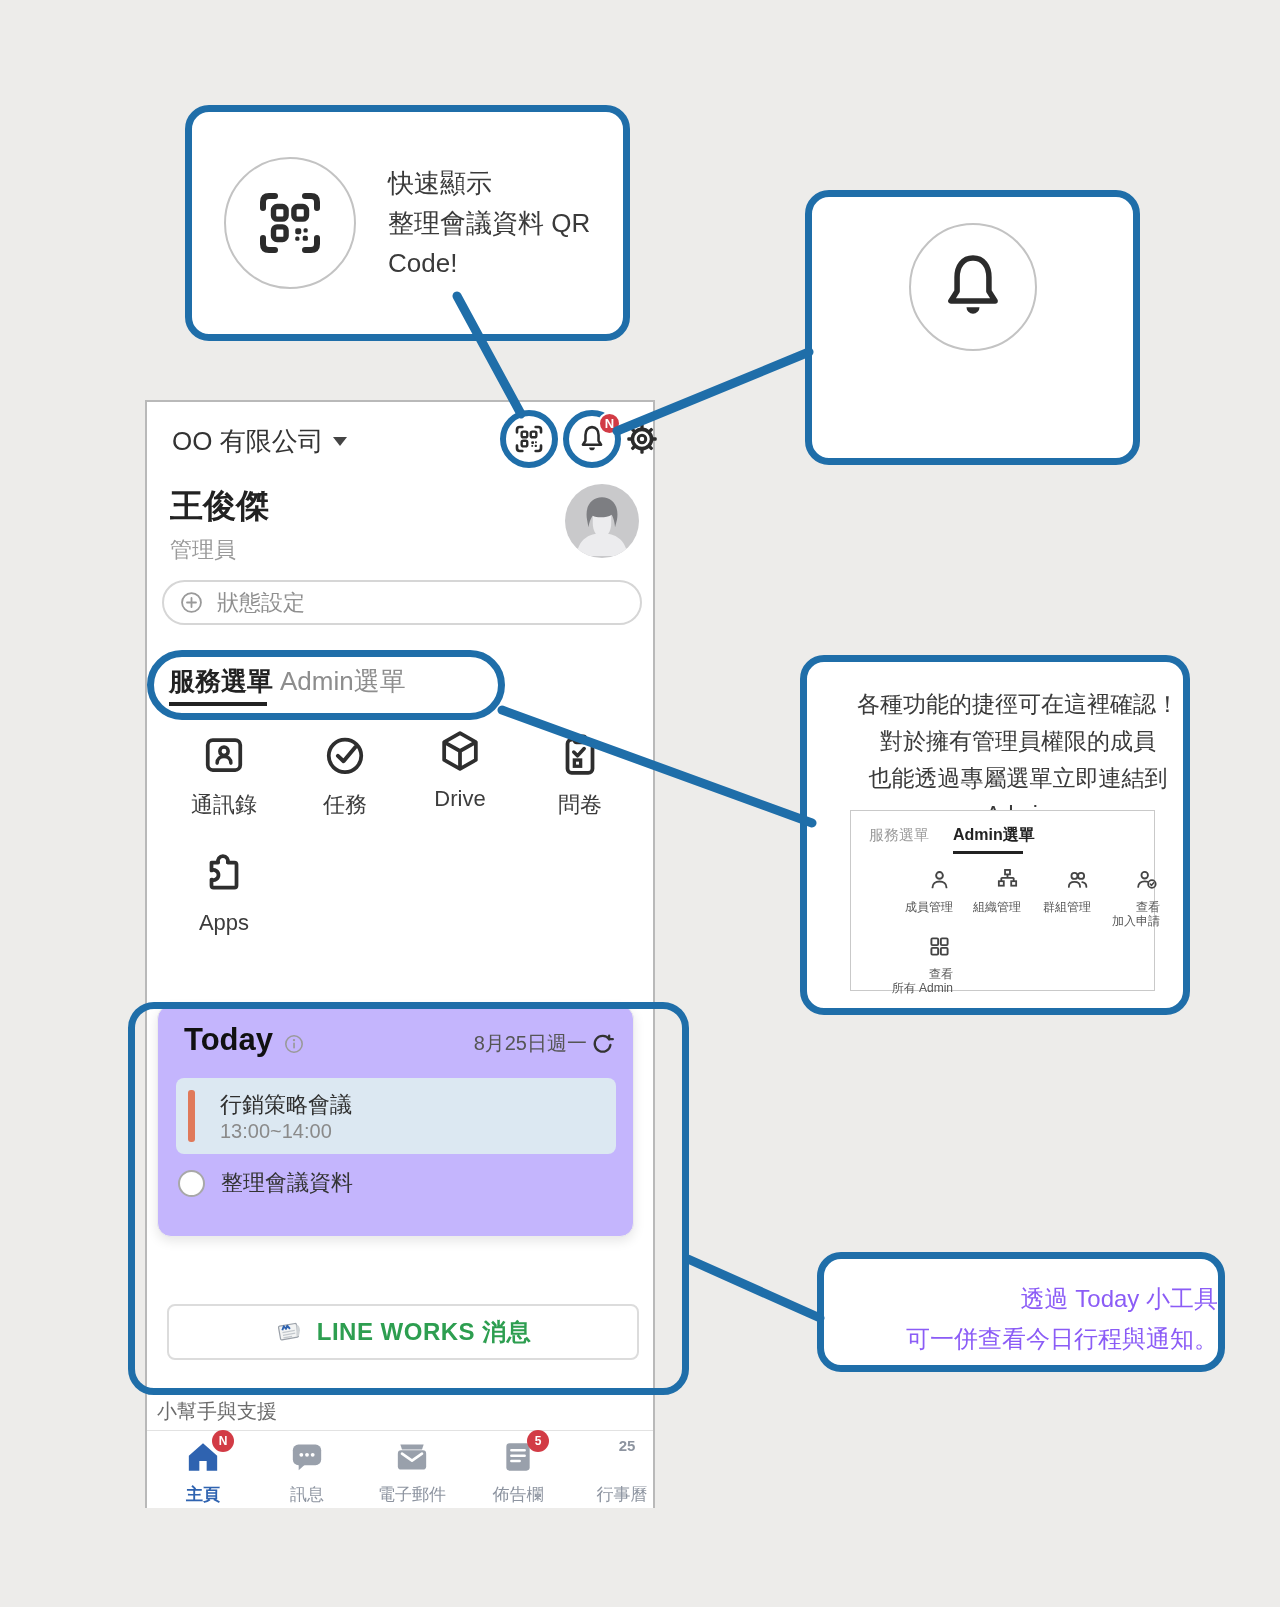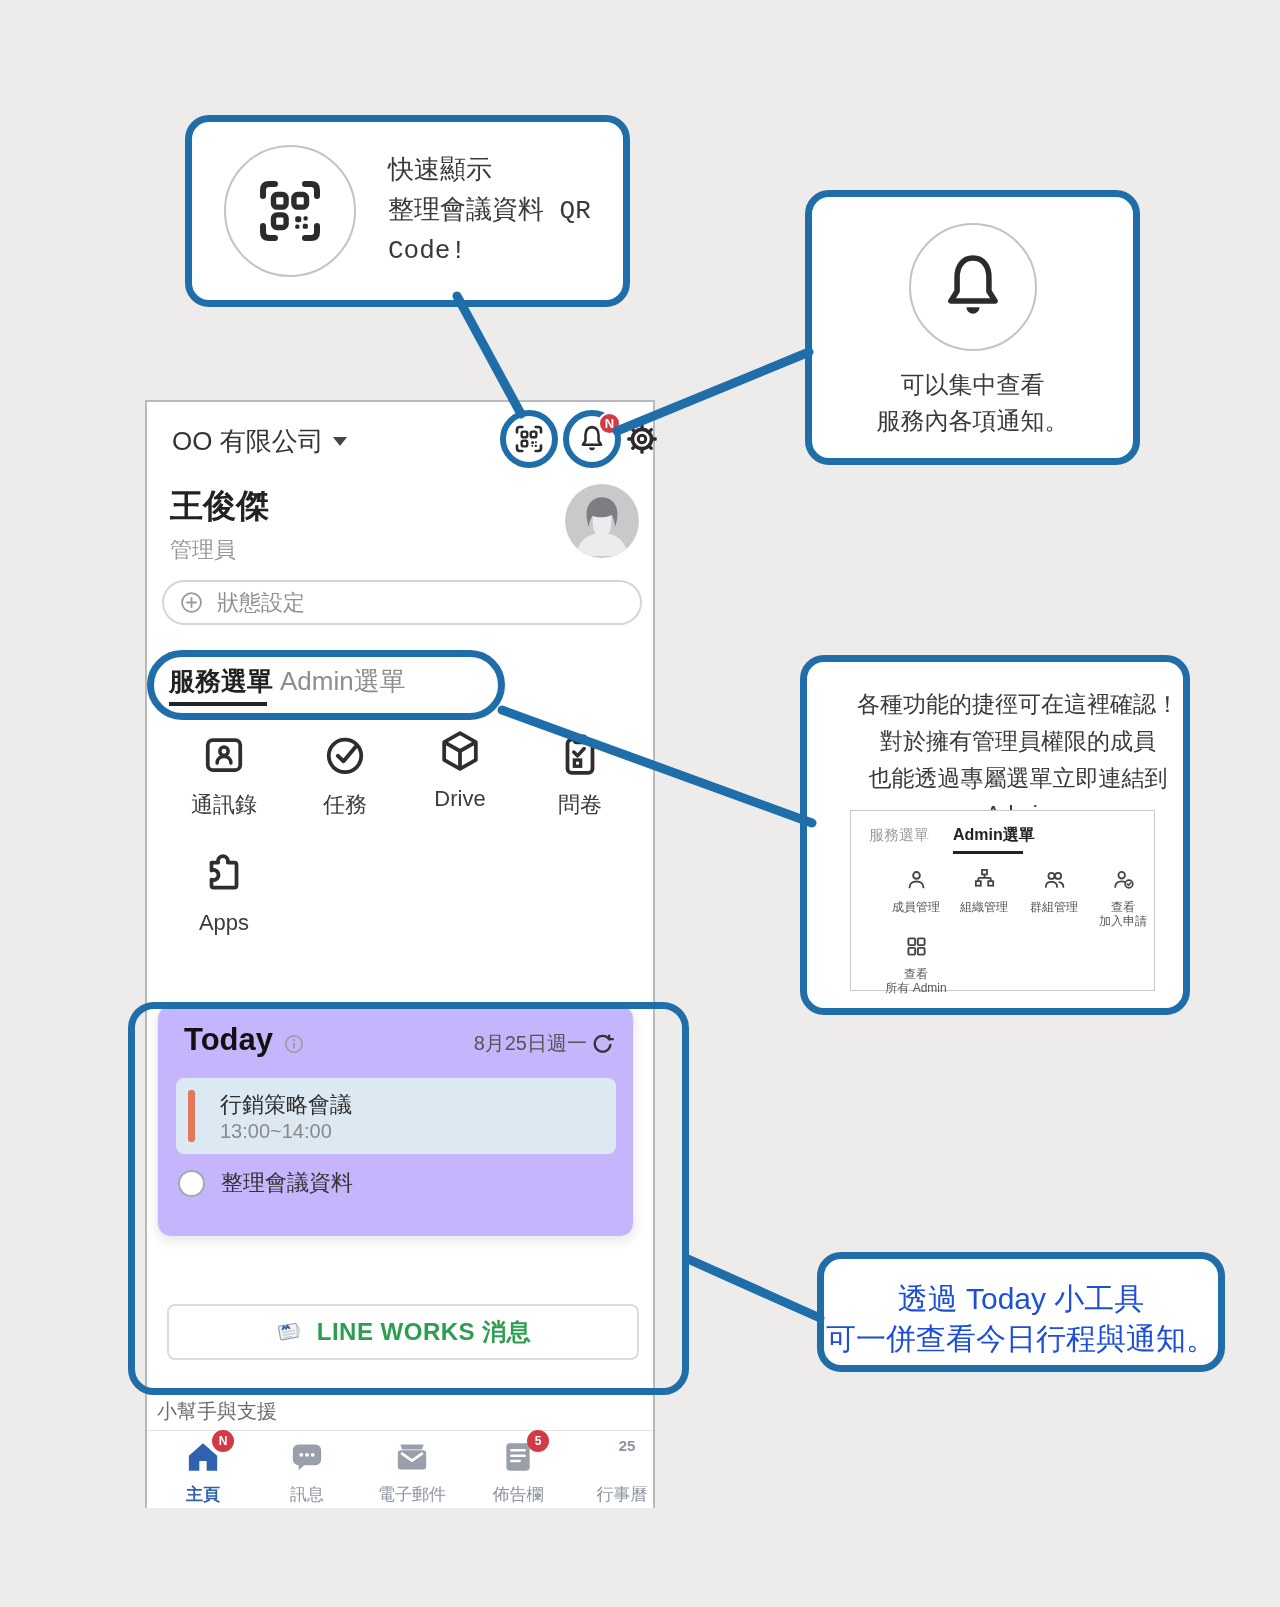--- a/index.html
+++ b/index.html
@@ -2,38 +2,38 @@
 <html><head>
 <meta charset="utf-8">
 <style>
   html,body{margin:0;padding:0;background:#edecea;}
   *{box-sizing:border-box;}
   body{font-family:"Liberation Sans",sans-serif;color:#2e2e2e;}
   .canvas{position:relative;width:1280px;height:1607px;background:#edecea;overflow:hidden;}
 
   
   .callout{position:absolute;background:#fff;border:7px solid #1f6ea9;border-radius:24px;}
-  .callout-qr{left:185px;top:115px;width:445px;height:192px;display:flex;align-items:center;font-family:Liberation Mono, monospace;}
+  .callout-qr{left:185px;top:105px;width:445px;height:236px;display:flex;align-items:center;}
   .icon-circle{border:2px solid #c3c3c3;border-radius:50%;background:#fff;display:flex;align-items:center;justify-content:center;flex:0 0 auto;}
   .callout-qr .icon-circle{width:132px;height:132px;margin-left:32px;}
   .callout-qr .txt{margin-left:32px;font-size:26px;line-height:40px;color:#3a3a3a;}
   .callout-notification{left:805px;top:190px;width:335px;height:275px;display:flex;flex-direction:column;align-items:center;}
   .callout-notification .icon-circle{width:128px;height:128px;margin-top:26px;}
   .callout-notification .txt{margin-top:16px;font-size:24px;line-height:36px;color:#3a3a3a;text-align:center;}
   .callout-admin{left:800px;top:655px;width:390px;height:360px;}
   .callout-admin .txt{margin-top:24px;font-size:23px;line-height:37px;color:#3a3a3a;text-align:center;padding-left:46px;}
   .callout-today-note{left:817px;top:1252px;width:408px;height:120px;}
-  .callout-today-note .txt{margin-top:20px;font-size:30px;line-height:40px;color:#1d4ed8;text-align:center;}
+  .callout-today-note .txt{margin-top:20px;font-size:24px;line-height:40px;color:#8b5cf6;text-align:right;}
 
   
   .mini{position:absolute;left:43px;top:148px;width:305px;height:181px;background:#fff;border:1px solid #c9c9c9;}
   .mini .tab-s{position:absolute;left:18px;top:15px;font-size:15px;color:#9b9b9b;}
   .mini .tab-a{position:absolute;left:102px;top:14px;font-size:16px;font-weight:bold;color:#222;}
   .mini .tab-a-underline{position:absolute;left:102px;top:40px;width:70px;height:3px;background:#222;}
-  .mini-item{position:absolute;width:74px;text-align:center;}
+  .mini-item{position:absolute;width:74px;text-align:right;}
   .mini-item svg{width:27px;height:27px;}
   .mini-item .lbl{font-size:12px;line-height:14px;color:#555;margin-top:3px;}
 
   
   .overlay-svg{position:absolute;left:0;top:0;pointer-events:none;z-index:5;}
   .blue-outline{position:absolute;border:7px solid #1f6ea9;border-radius:30px;z-index:6;pointer-events:none;}
   .tab-pill{left:147px;top:650px;width:358px;height:70px;border-radius:35px;}
   .today-outline{left:128px;top:1002px;width:561px;height:393px;border-radius:26px;}
 
   
@@ -342,24 +342,20 @@
     </div>
   </div>
 
   <div class="callout callout-notification">
     <div class="icon-circle">
       <svg viewBox="0 0 24 24" width="78" height="78">
         <path d="M12 3.1 C8.9 3.1 7.1 5.6 7.1 9 V13.3 L5.2 16.3 H18.8 L16.9 13.3 V9 C16.9 5.6 15.1 3.1 12 3.1 Z" fill="none" stroke="#2b2b2b" stroke-width="1.7" stroke-linejoin="round"></path>
         <path d="M10 18.2 a2 2 0 0 0 4 0 z" fill="#2b2b2b"></path>
       </svg>
     </div>
-    <div class="txt">
-      <div>可以集中查看</div>
-      <div>服務內各項通知。</div>
-    </div>
   </div>
 
   <div class="callout callout-admin">
     <div class="txt">
       <div>各種功能的捷徑可在這裡確認！</div>
       <div>對於擁有管理員權限的成員</div>
       <div>也能透過專屬選單立即連結到Admin</div>
     </div>
     <div class="mini">
       <div class="tab-s">服務選單</div>

